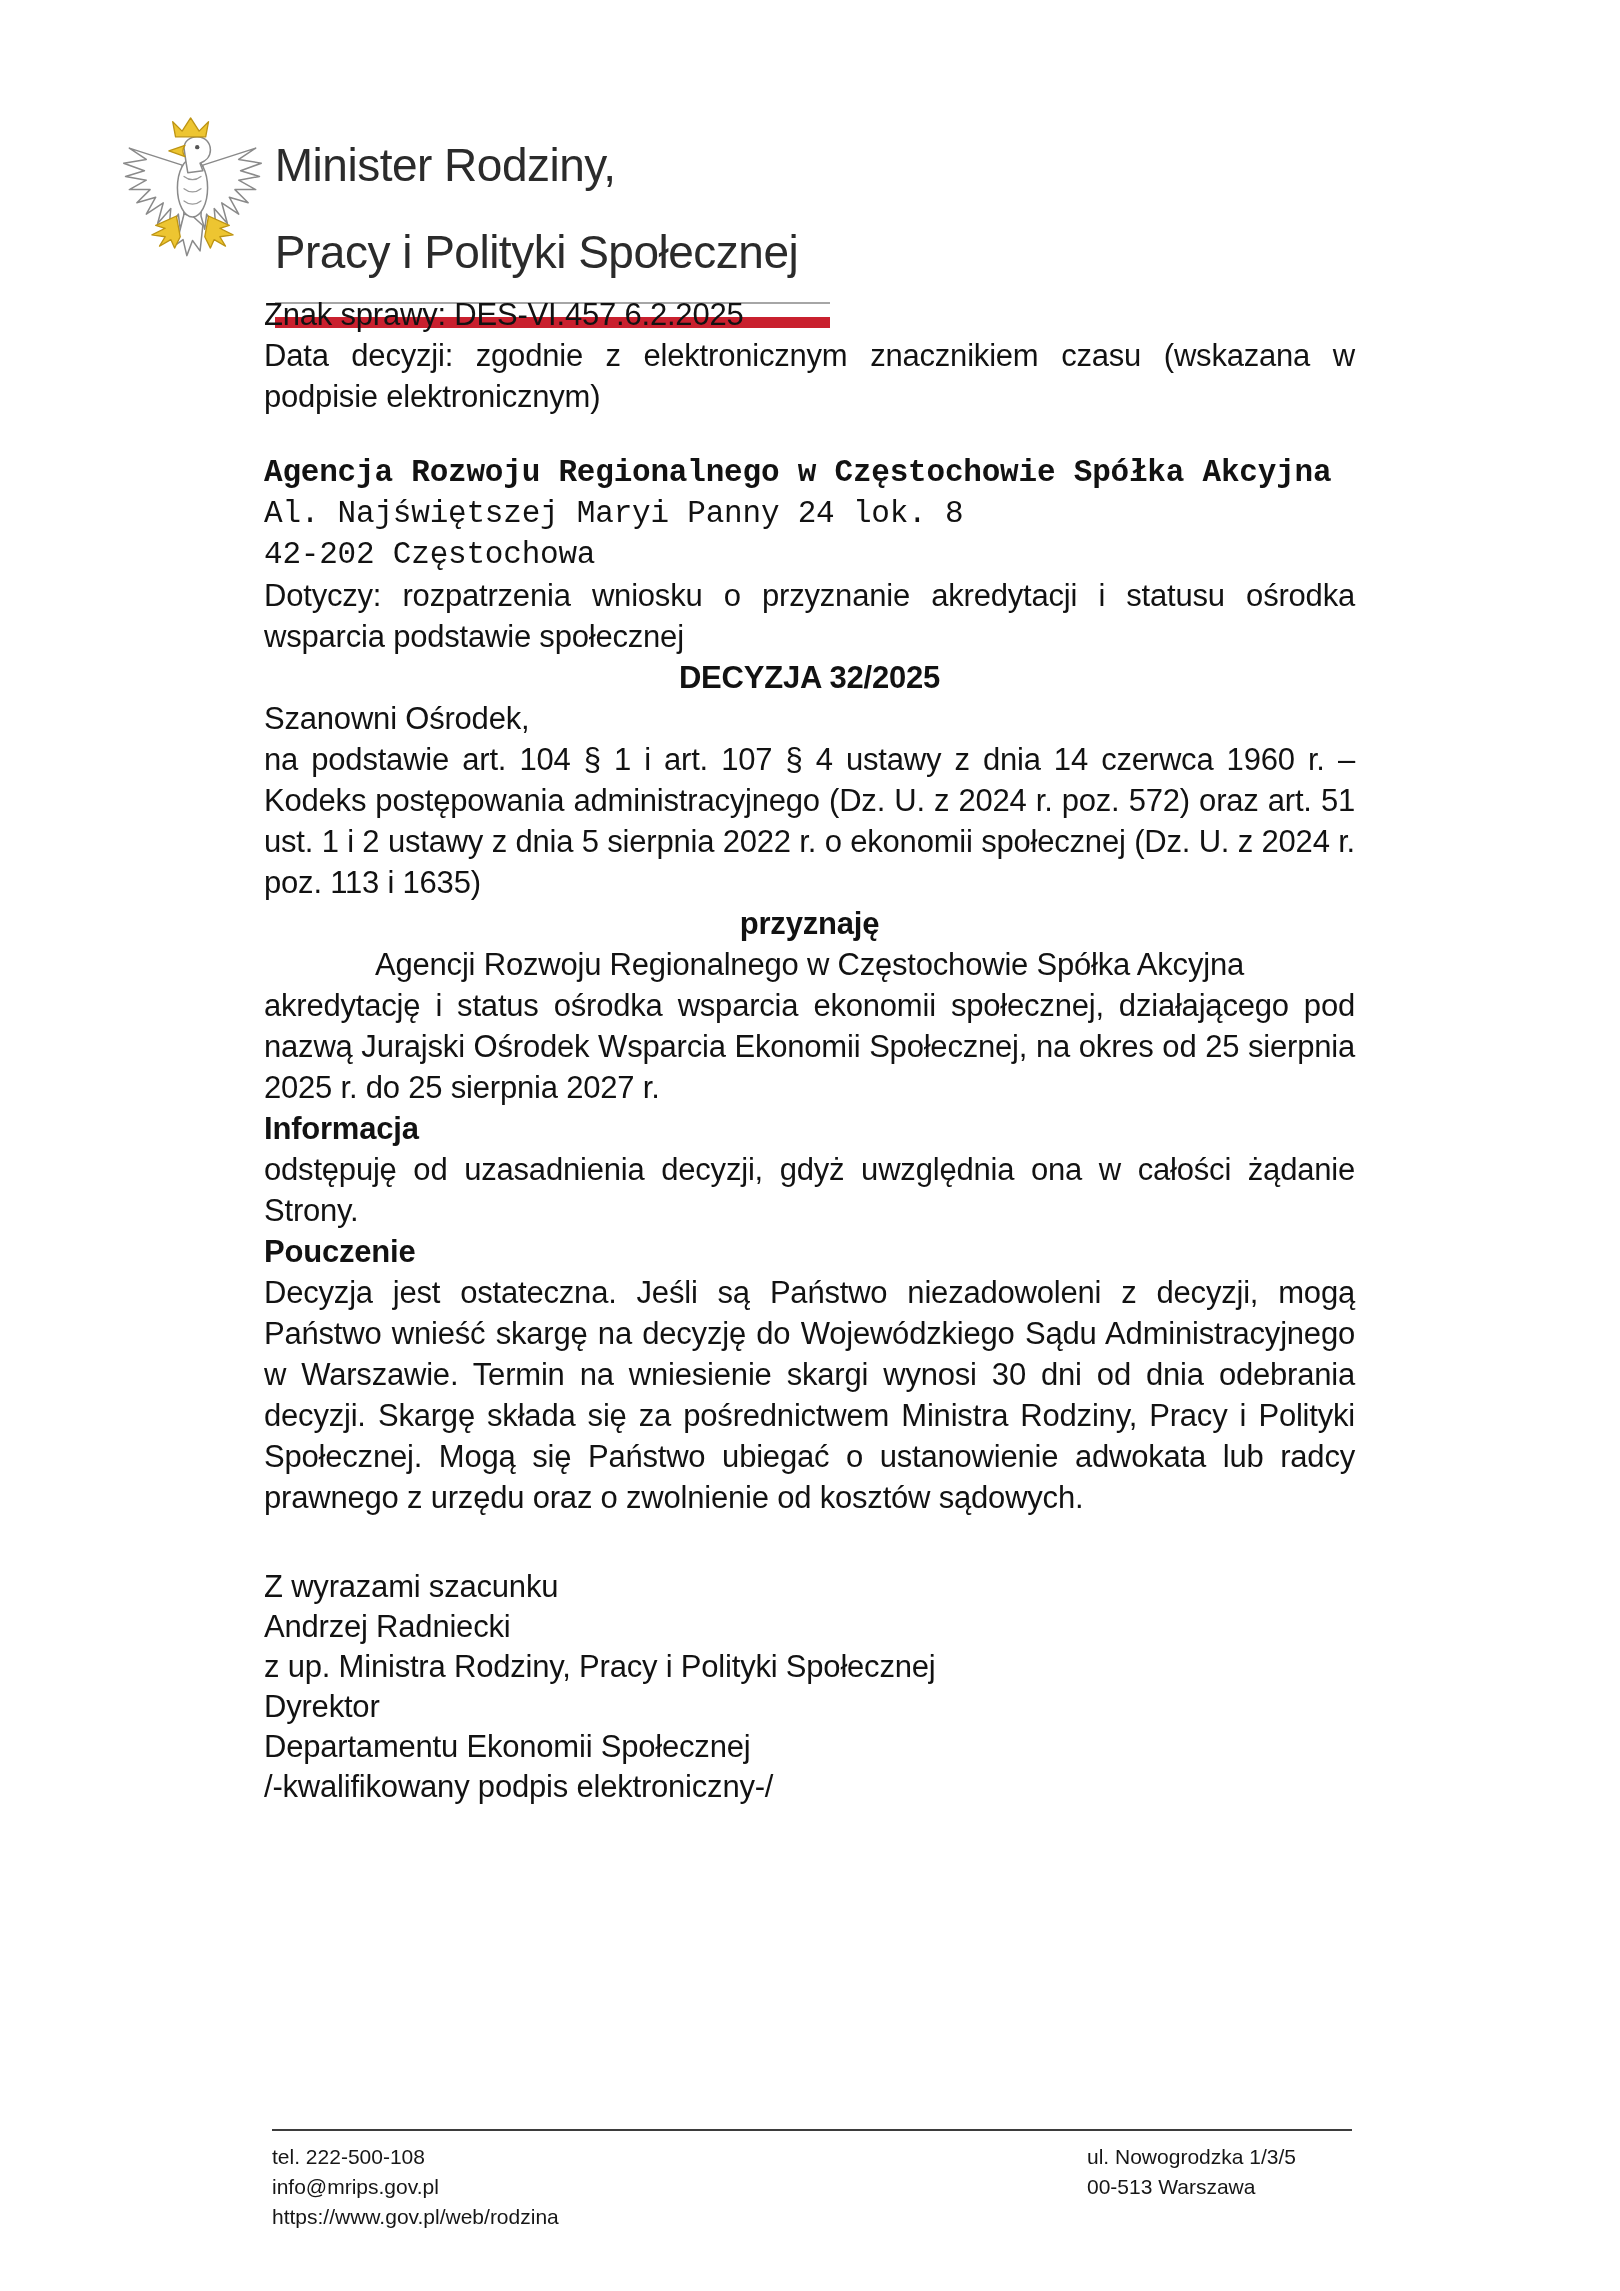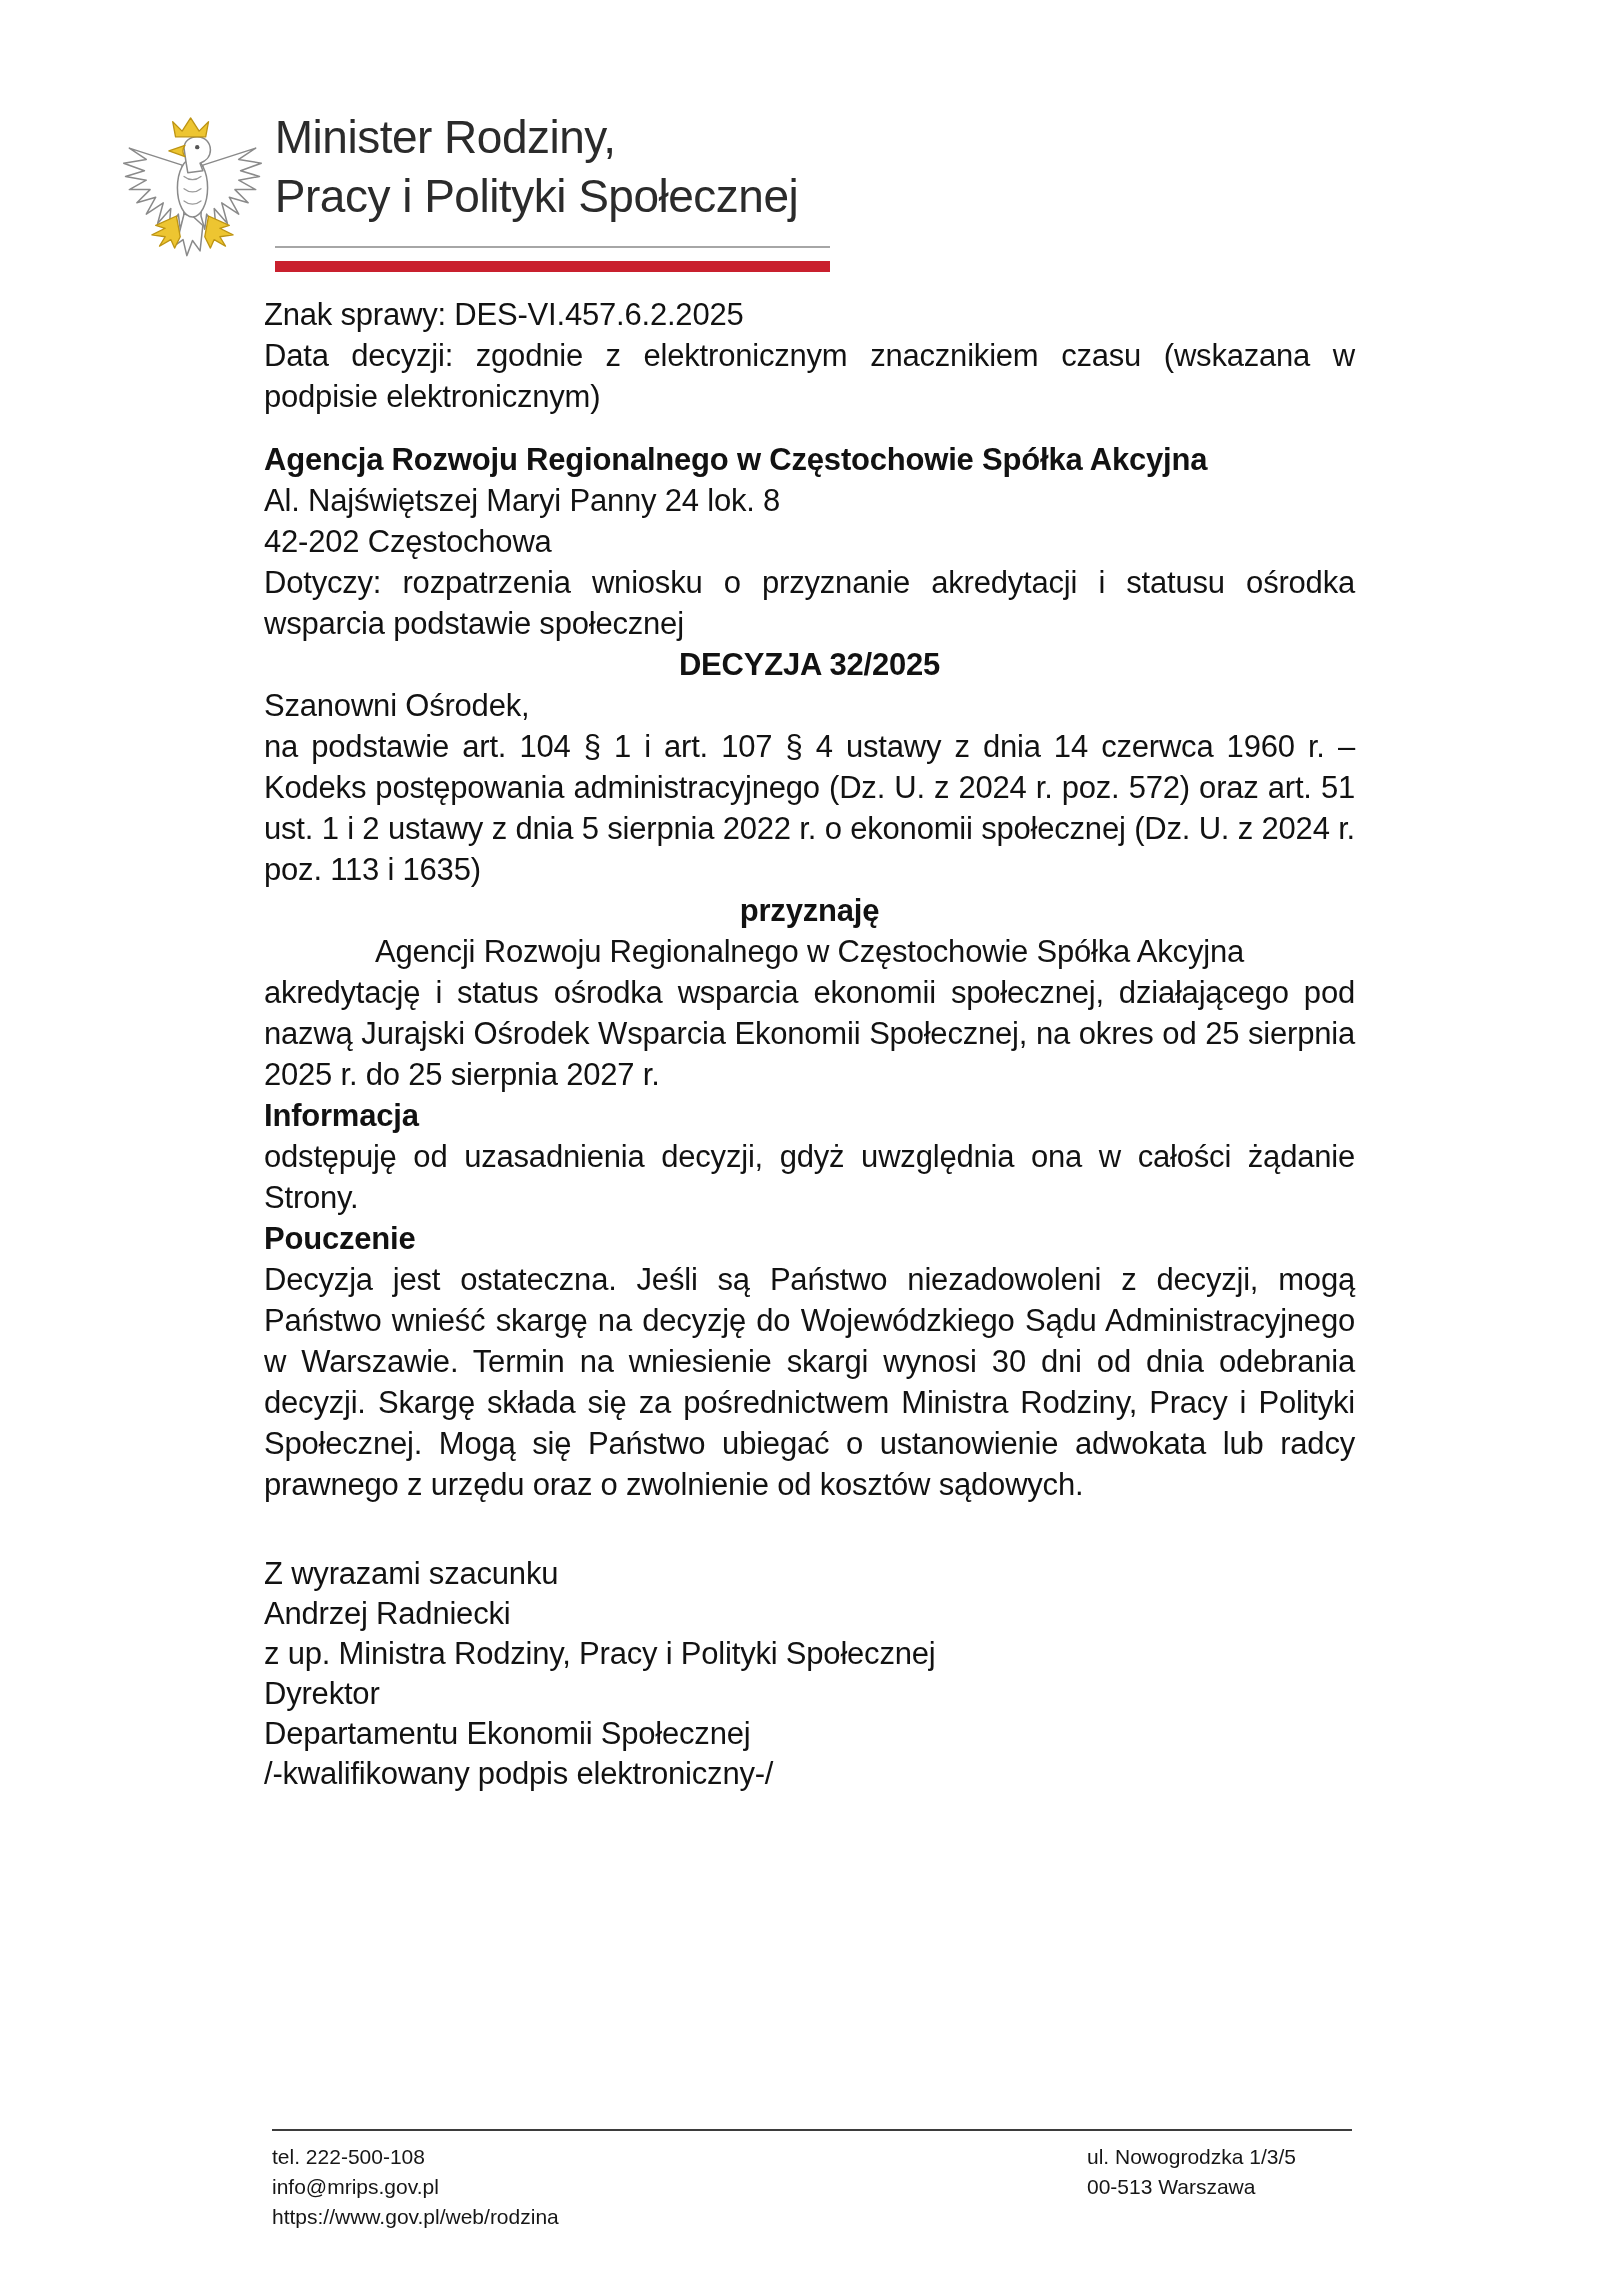--- a/index.html
+++ b/index.html
@@ -24,40 +24,41 @@
   }
   .emblem { width: 149px; height: 159px; flex: 0 0 auto; margin-top: 3.9px; }
   .emblem svg { width: 149px; height: 159px; display: block; }
   .ministry { margin-left: 7.8px; padding-top: 0; }
   .ministry .m-line {
     font-size: 46px;
     line-height: 59px;
     color: #2b2b2b;
     letter-spacing: -0.5px;
     white-space: nowrap;
+    margin-top: 28px;
   }
   .rule-gray { width: 555px; height: 2.9px; background: #a6a6a6; margin-top: 19.6px; }
   .rule-red  { width: 555px; height: 10.8px; background: #c9202e; margin-top: 12.7px; }
 
   
   .content {
     position: absolute;
     top: 294px;
     left: 264px;
     width: 1091px;
     font-size: 31px;
     line-height: 41px;
     letter-spacing: -0.2px;
   }
   .content p { margin: 0; }
   .just   { text-align: justify; text-justify: inter-word; }
   .center { text-align: center; }
   .bold   { font-weight: 700; }
 
-  .recipient      { margin-top: 22px; }
+  .recipient      { margin-top: 35px; font-family: Liberation Mono, monospace; }
   .subject        { margin-top: 71px; }
   .decision-title { margin-top: 55px; font-size: 31px; }
   .salutation     { margin-top: 2.9px; }
   .legal          { margin-top: 12.7px; }
   .grant-verb     { margin-top: 0; }
   .grantee        { margin-top: 19.6px; }
   .grant-text     { margin-top: 19.6px; }
   .sec-heading    { margin-top: 29px; font-size: 31px; }
   .sec-body       { margin-top: 14.7px; }
   .signature      { margin-top: 49px; line-height: 40px; }

